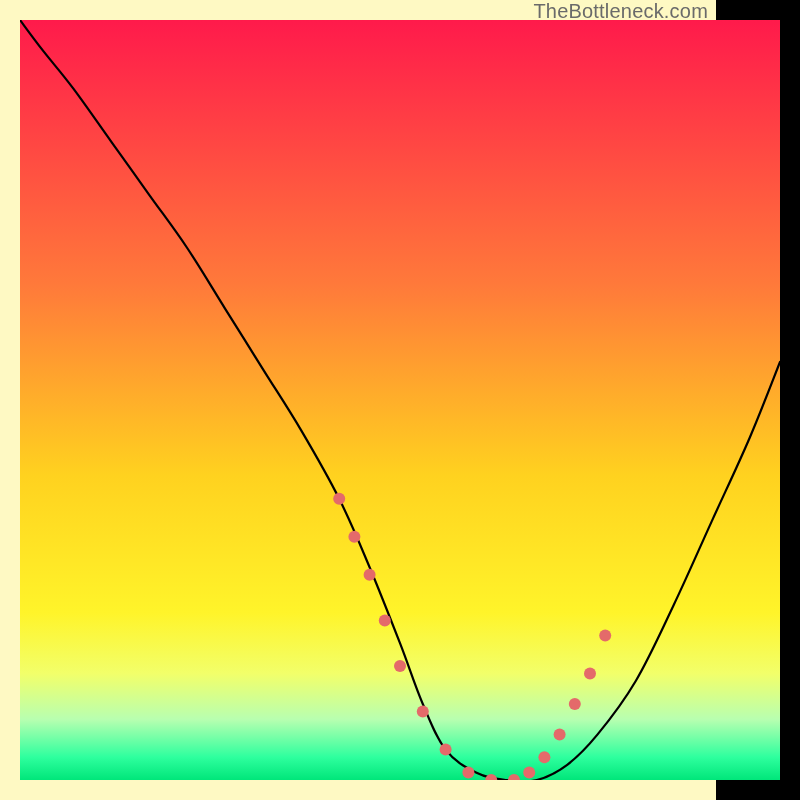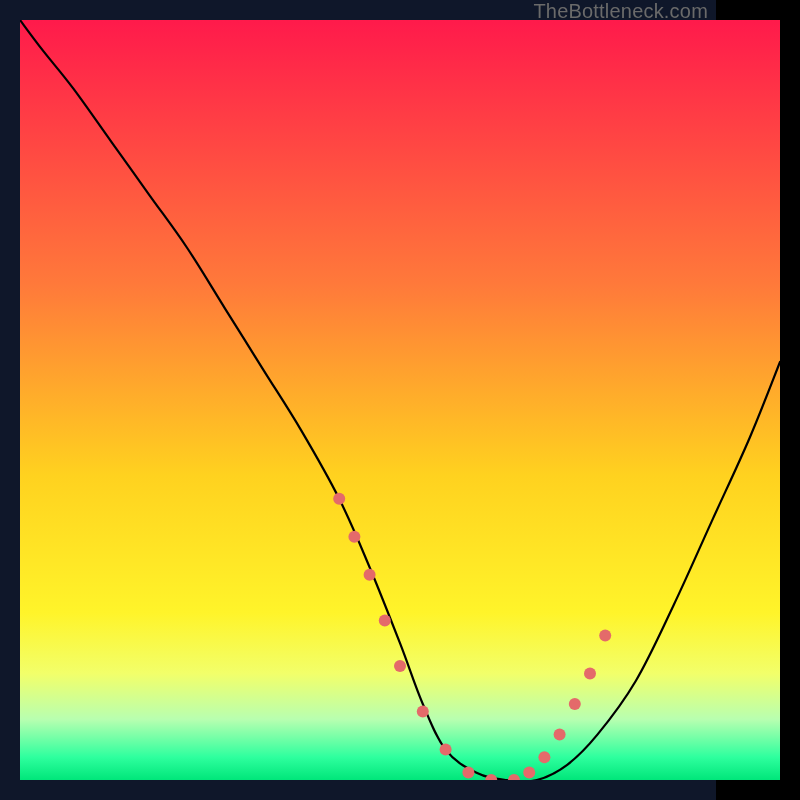--- a/index.html
+++ b/index.html
@@ -8,21 +8,21 @@
     width: 800px;
     height: 800px;
     background: #000;
     font-family: Arial, Helvetica, sans-serif;
     overflow: hidden;
   }
   .frame {
     position: relative;
     width: 716px;
     height: 800px;
-    background: #0f172a;
+    background: #fef9c3;
   }
   .plot {
     position: absolute;
     left: 20px;
     top: 20px;
     width: 760px;
     height: 760px;
     box-sizing: border-box;
   }
   .watermark {

